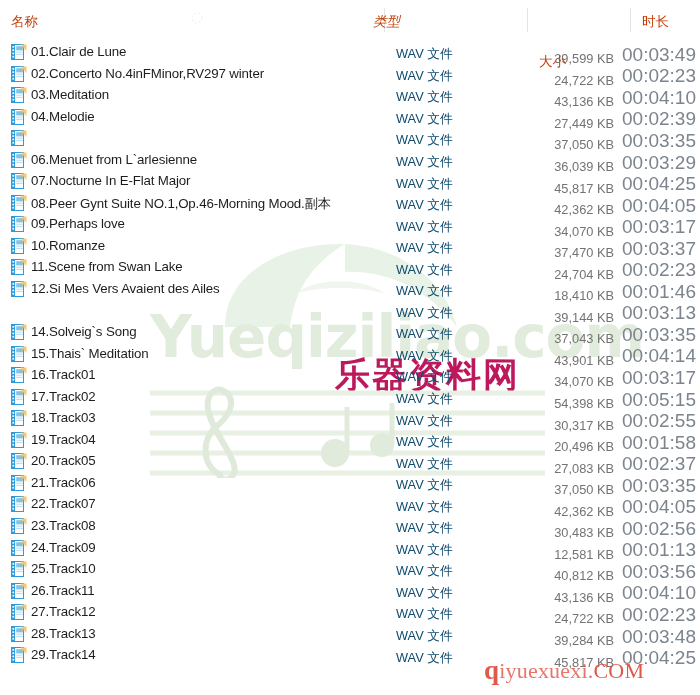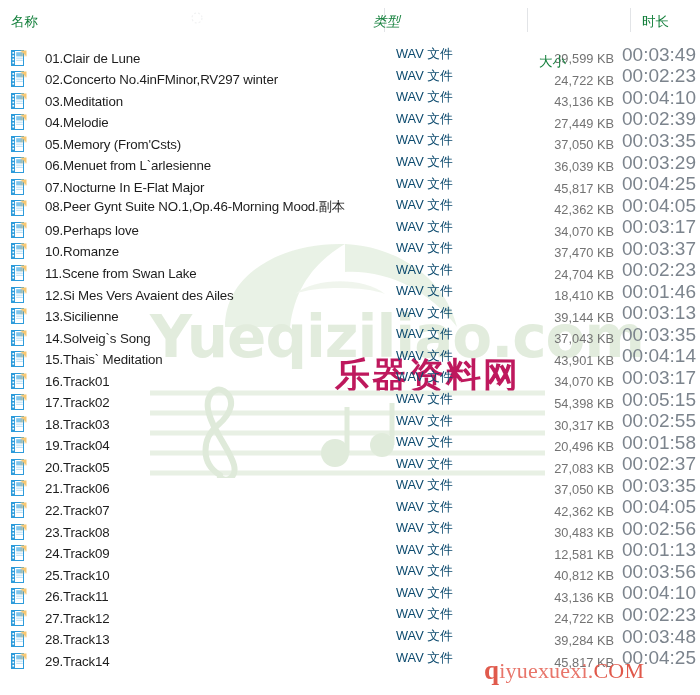--- a/index.html
+++ b/index.html
@@ -89,21 +89,21 @@
     left: 0; top: 0;
     width: 700px;
     height: 39px;
     z-index: 3;
     background: rgba(255,255,255,0.0);
   }
   .hdr-cell {
     position: absolute;
     top: 13px;
     font-size: 13.5px;
-    color: #15803d;
+    color: #c2410c;
     white-space: nowrap;
   }
   .hdr-sep {
     position: absolute;
     top: 8px;
     width: 1px;
     height: 24px;
     background: #e2e4e7;
   }
 
@@ -118,22 +118,22 @@
   .row {
     position: relative;
     height: 21.55px;
   }
   .name-cell {
     position: absolute;
     left: 11px;
     top: 0;
     height: 21.55px;
     display: flex;
-    align-items: flex-end;
-    gap: 18px;
+    align-items: flex-start;
+    gap: 4px;
     white-space: nowrap;
   }
   .fname {
     font-size: 13.3px;
     color: #1d1d1d;
     font-family: "Liberation Sans", "DejaVu Sans", sans-serif;
     letter-spacing: -0.15px;
   }
   .type-cell {
     position: absolute;
@@ -332,21 +332,20 @@
   <rect x="1.4" y="2" width="1.7" height="1.7" fill="#ffffff"></rect>
   <rect x="1.4" y="5.3" width="1.7" height="1.7" fill="#ffffff"></rect>
   <rect x="1.4" y="8.6" width="1.7" height="1.7" fill="#ffffff"></rect>
   <rect x="1.4" y="11.9" width="1.7" height="1.7" fill="#ffffff"></rect>
   <rect x="5.2" y="2.2" width="6.6" height="4.2" fill="#7fc4ea"></rect>
   <rect x="5.2" y="7.6" width="6.6" height="1.2" fill="#bfe0f4"></rect>
   <rect x="5.2" y="9.8" width="6.6" height="1.2" fill="#bfe0f4"></rect>
   <path d="M9.5 0.5 L15.5 0.5 L15.5 6.5 Z" fill="#f7c873"></path>
   <path d="M9.5 0.5 L15.5 6.5 L9.5 6.5 Z" fill="#e8a93c" opacity="0.25"></path>
 </svg>
-        <span class="fname">05.Memory (From'Csts)</span>
       </div>
       <div class="type-cell">WAV 文件</div>
       <div class="size-cell">37,050 KB</div>
       <div class="dur-cell">00:03:35</div>
     </div>
     <div class="row">
       <div class="name-cell">
 <svg class="ficon" viewBox="0 0 16 16">
   <rect x="0.5" y="0.5" width="12" height="15" fill="#ffffff" stroke="#2d9bdb" stroke-width="1"></rect>
   <rect x="0.5" y="0.5" width="3.5" height="15" fill="#2d9bdb"></rect>
@@ -486,36 +485,20 @@
   <path d="M9.5 0.5 L15.5 0.5 L15.5 6.5 Z" fill="#f7c873"></path>
   <path d="M9.5 0.5 L15.5 6.5 L9.5 6.5 Z" fill="#e8a93c" opacity="0.25"></path>
 </svg>
         <span class="fname">12.Si Mes Vers Avaient des Ailes</span>
       </div>
       <div class="type-cell">WAV 文件</div>
       <div class="size-cell">18,410 KB</div>
       <div class="dur-cell">00:01:46</div>
     </div>
     <div class="row">
-      <div class="name-cell">
-<svg class="ficon" viewBox="0 0 16 16">
-  <rect x="0.5" y="0.5" width="12" height="15" fill="#ffffff" stroke="#2d9bdb" stroke-width="1"></rect>
-  <rect x="0.5" y="0.5" width="3.5" height="15" fill="#2d9bdb"></rect>
-  <rect x="1.4" y="2" width="1.7" height="1.7" fill="#ffffff"></rect>
-  <rect x="1.4" y="5.3" width="1.7" height="1.7" fill="#ffffff"></rect>
-  <rect x="1.4" y="8.6" width="1.7" height="1.7" fill="#ffffff"></rect>
-  <rect x="1.4" y="11.9" width="1.7" height="1.7" fill="#ffffff"></rect>
-  <rect x="5.2" y="2.2" width="6.6" height="4.2" fill="#7fc4ea"></rect>
-  <rect x="5.2" y="7.6" width="6.6" height="1.2" fill="#bfe0f4"></rect>
-  <rect x="5.2" y="9.8" width="6.6" height="1.2" fill="#bfe0f4"></rect>
-  <path d="M9.5 0.5 L15.5 0.5 L15.5 6.5 Z" fill="#f7c873"></path>
-  <path d="M9.5 0.5 L15.5 6.5 L9.5 6.5 Z" fill="#e8a93c" opacity="0.25"></path>
-</svg>
-        <span class="fname">13.Sicilienne</span>
-      </div>
       <div class="type-cell">WAV 文件</div>
       <div class="size-cell">39,144 KB</div>
       <div class="dur-cell">00:03:13</div>
     </div>
     <div class="row">
       <div class="name-cell">
 <svg class="ficon" viewBox="0 0 16 16">
   <rect x="0.5" y="0.5" width="12" height="15" fill="#ffffff" stroke="#2d9bdb" stroke-width="1"></rect>
   <rect x="0.5" y="0.5" width="3.5" height="15" fill="#2d9bdb"></rect>
   <rect x="1.4" y="2" width="1.7" height="1.7" fill="#ffffff"></rect>

